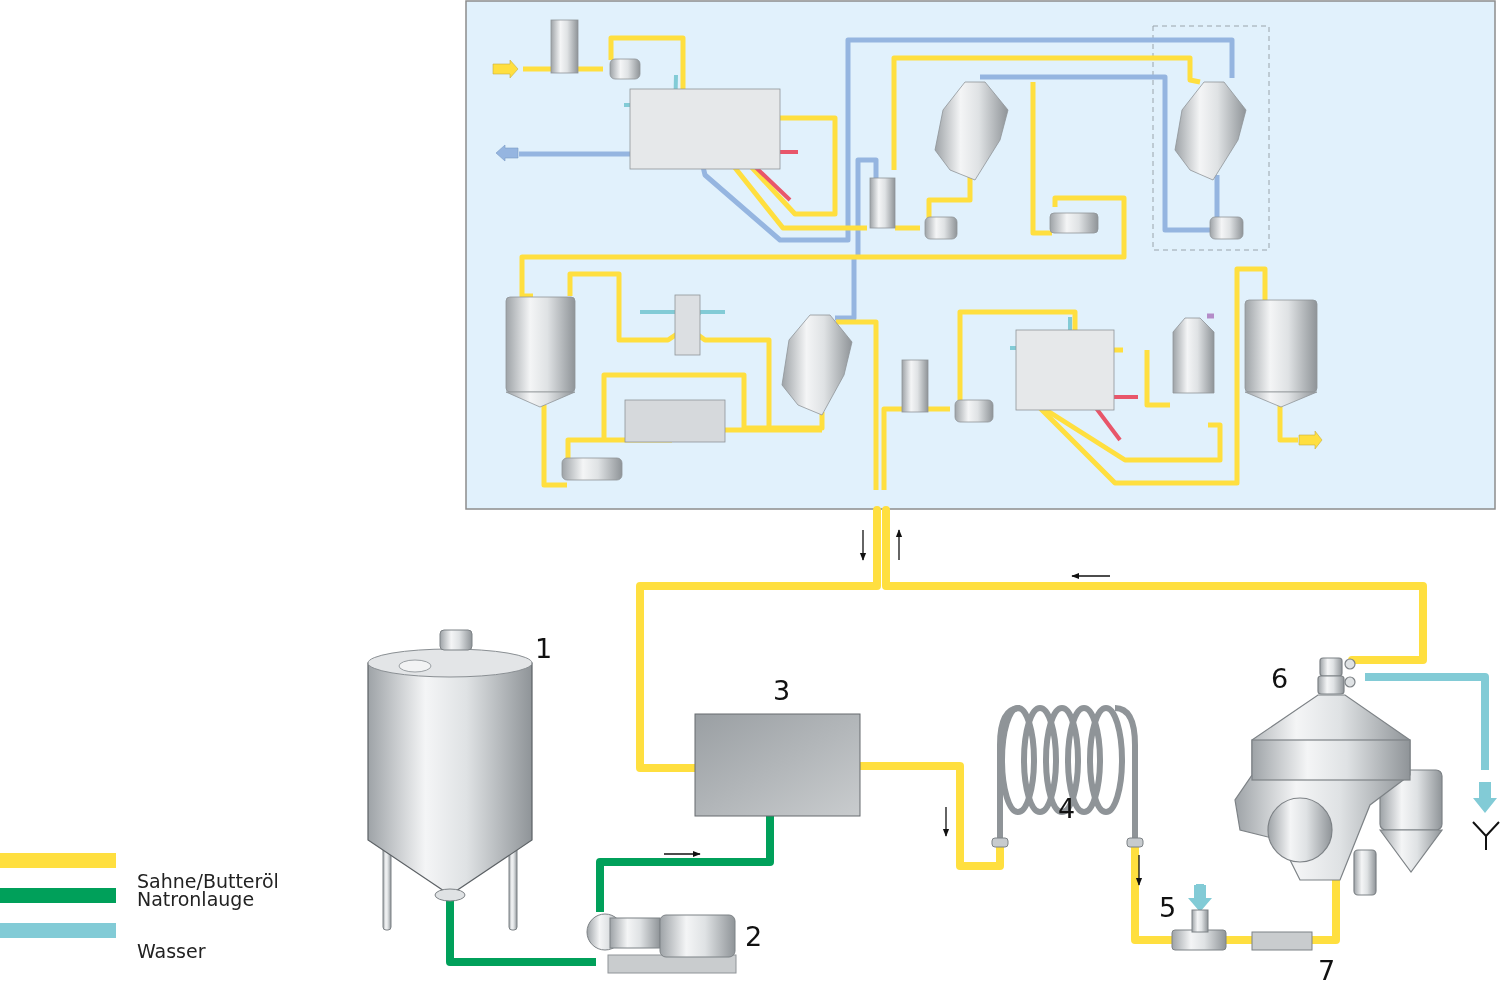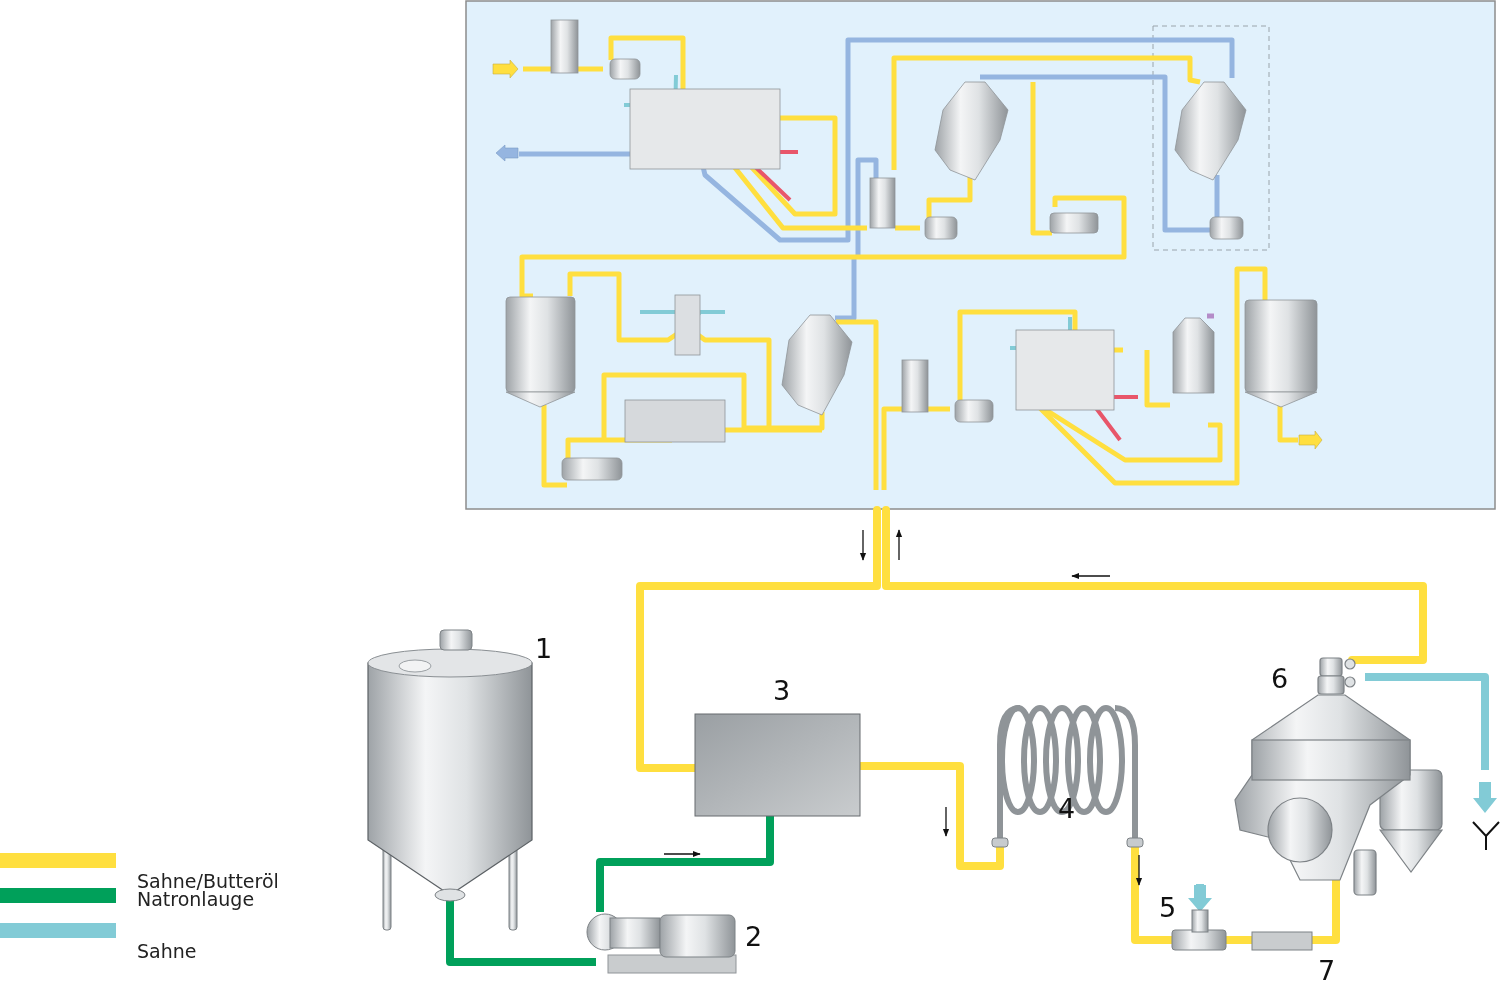--- a/index.html
+++ b/index.html
@@ -206,14 +206,14 @@
     <text class="lbl" x="1318" y="980">7</text>
   </g>
 </svg>
 
 <div>
   <div class="legend-bar" style="top:853px;background:#ffdf3f"></div>
   <div class="legend-text" style="top:850px">Sahne/Butteröl</div>
   <div class="legend-bar" style="top:888px;background:#00a05a"></div>
   <div class="legend-text" style="top:868px">Natronlauge</div>
   <div class="legend-bar" style="top:923px;background:#82cbd6"></div>
-  <div class="legend-text" style="top:920px">Sahne</div>
+  <div class="legend-text" style="top:920px">Wasser</div>
 </div>
 
 </body></html>

